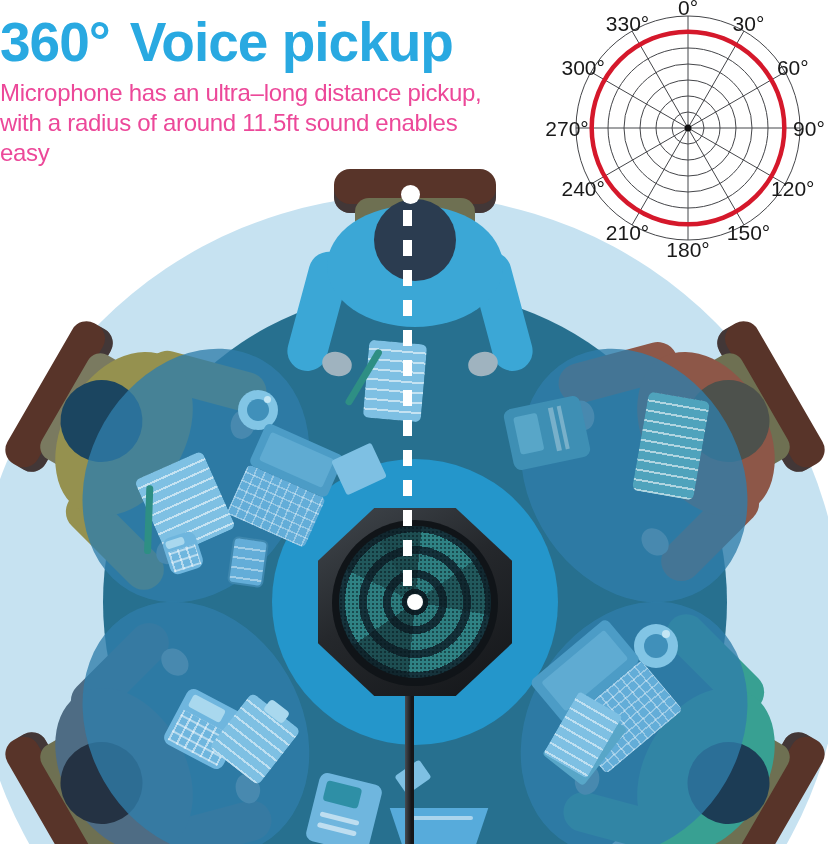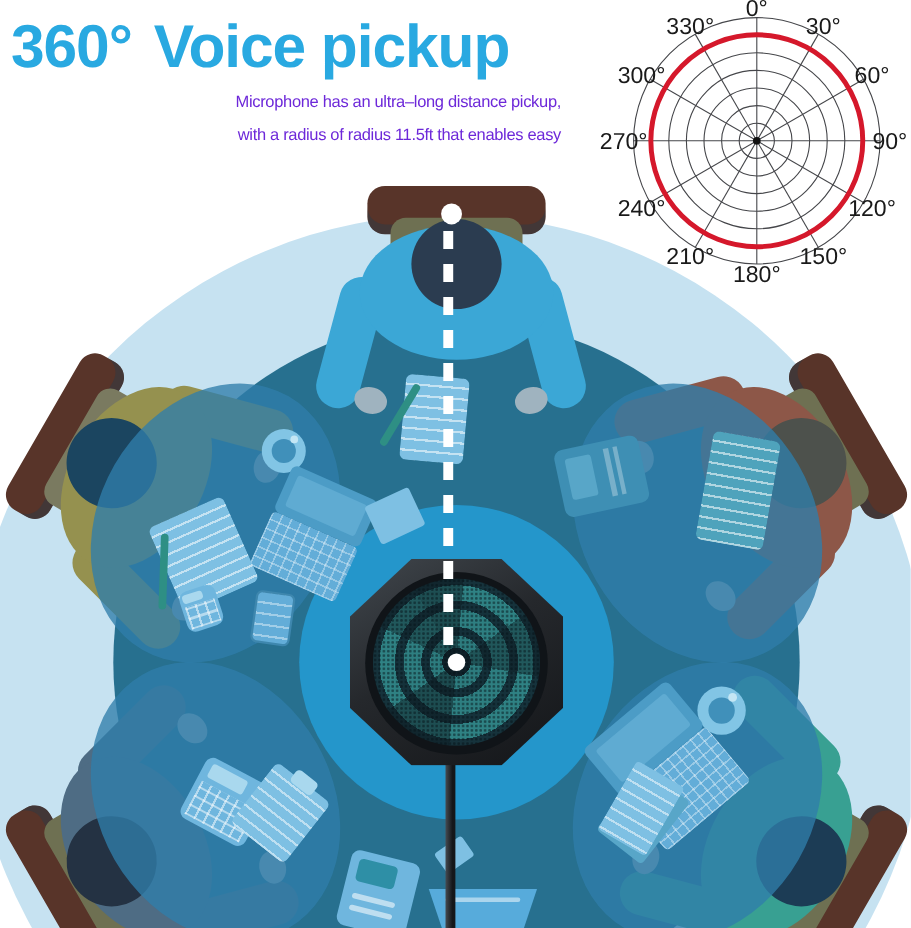--- a/index.html
+++ b/index.html
@@ -2,24 +2,24 @@
 <html><head>
 <meta charset="utf-8">
 <style>
   html,body{margin:0;padding:0;background:#ffffff;}
   *{box-sizing:border-box;}
   #page{position:relative;width:828px;height:844px;overflow:hidden;background:#ffffff;
         font-family:"Liberation Sans","DejaVu Sans",sans-serif;}
   #scene-layer{position:absolute;inset:0;z-index:1;}
   #scene-layer div{position:absolute;pointer-events:none;}
   #polar-chart{position:absolute;left:516px;top:0;width:316px;height:270px;z-index:2;pointer-events:none;}
-  #header{position:absolute;left:10px;top:10px;z-index:3;width:500px;}
+  #header{position:absolute;left:0;top:10px;z-index:3;width:500px;}
   #page-title{margin:0;font-size:55px;font-weight:bold;color:#29A9E1;letter-spacing:-1px;line-height:64px;}
   #page-title .accent{padding-right:20px;}
-  #description{margin-top:4px;font-size:15px;line-height:30px;color:#6d28d9;letter-spacing:-0.3px;text-align:right;}
+  #description{margin-top:4px;font-size:24px;line-height:30px;color:#ec4899;letter-spacing:-0.3px;}
 </style>
 </head>
 <body>
 
 <div id="page">
   <div id="scene-layer">
       <div style="left: -27px; top: 195px; width: 870px; height: 870px; border-radius: 50%; background: rgb(198, 226, 241);"></div>
       <div style="left: 0px; top: 0px; width: 828px; height: 844px; transform: rotate(0deg); transform-origin: 415px 602px;">
         <div style="left: 334px; top: 169px; width: 162px; height: 44px; border-radius: 16px; background: rgb(88, 52, 41); box-shadow: rgba(43, 58, 70, 0.5) 0px -9px 0px inset;"></div>
         <div style="left: 355px; top: 198px; width: 120px; height: 100px; border-radius: 14px; background: rgb(110, 112, 82);"></div>
@@ -194,16 +194,16 @@
       <text x="111.49999999999999" y="232.78907385791706" text-anchor="middle" dy="0.36em" fill="#191919" font-size="21" font-weight="500" font-family="&quot;Liberation Sans&quot;,&quot;DejaVu Sans&quot;,sans-serif">210°</text>
       <text x="67.21092614208295" y="188.50000000000006" text-anchor="middle" dy="0.36em" fill="#191919" font-size="21" font-weight="500" font-family="&quot;Liberation Sans&quot;,&quot;DejaVu Sans&quot;,sans-serif">240°</text>
       <text x="51" y="128.00000000000003" text-anchor="middle" dy="0.36em" fill="#191919" font-size="21" font-weight="500" font-family="&quot;Liberation Sans&quot;,&quot;DejaVu Sans&quot;,sans-serif">270°</text>
       <text x="67.21092614208293" y="67.49999999999999" text-anchor="middle" dy="0.36em" fill="#191919" font-size="21" font-weight="500" font-family="&quot;Liberation Sans&quot;,&quot;DejaVu Sans&quot;,sans-serif">300°</text>
       <text x="111.49999999999994" y="23.210926142082954" text-anchor="middle" dy="0.36em" fill="#191919" font-size="21" font-weight="500" font-family="&quot;Liberation Sans&quot;,&quot;DejaVu Sans&quot;,sans-serif">330°</text>
     </svg>
   <div id="header">
     <h1 id="page-title"><span class="accent">360°</span><span>Voice pickup</span></h1>
     <div id="description">
       <div>Microphone has an ultra–long distance pickup,</div>
-      <div>with a radius of radius 11.5ft that enables easy</div>
+      <div>with a radius of around 11.5ft sound enables easy</div>
     </div>
   </div>
 </div>
 
 </body></html>

